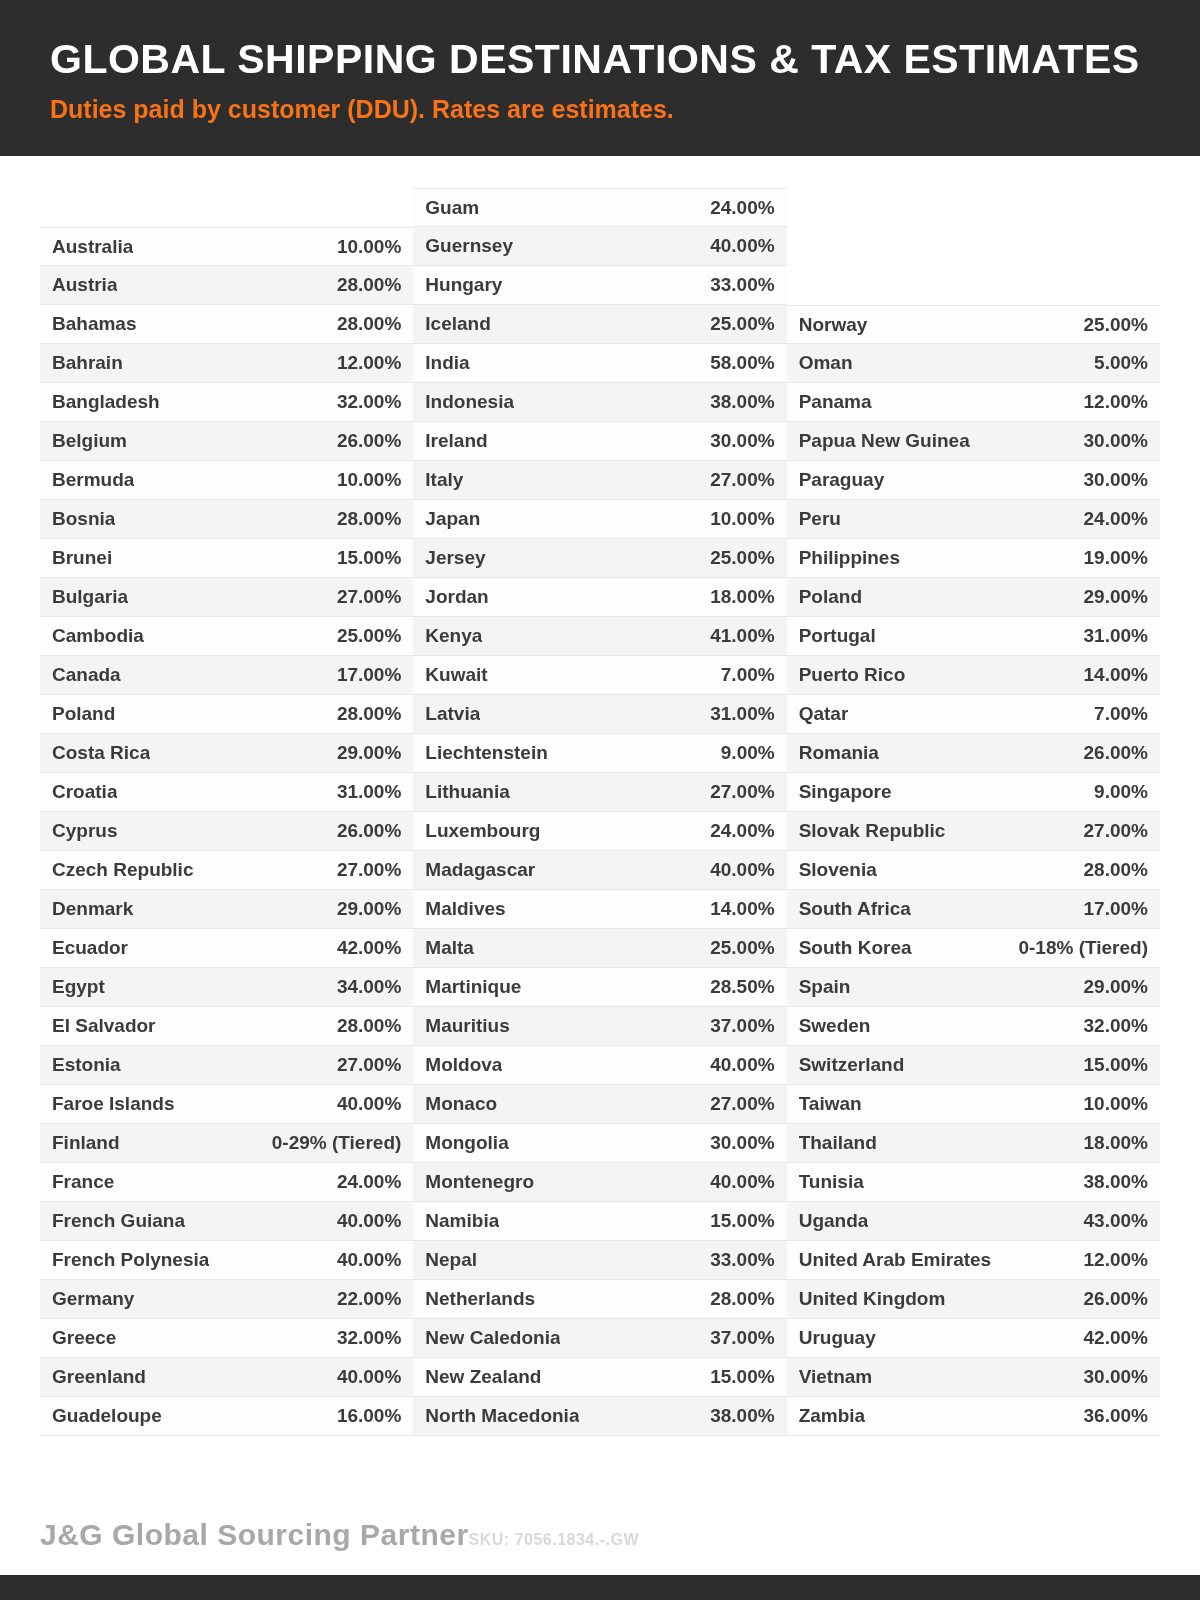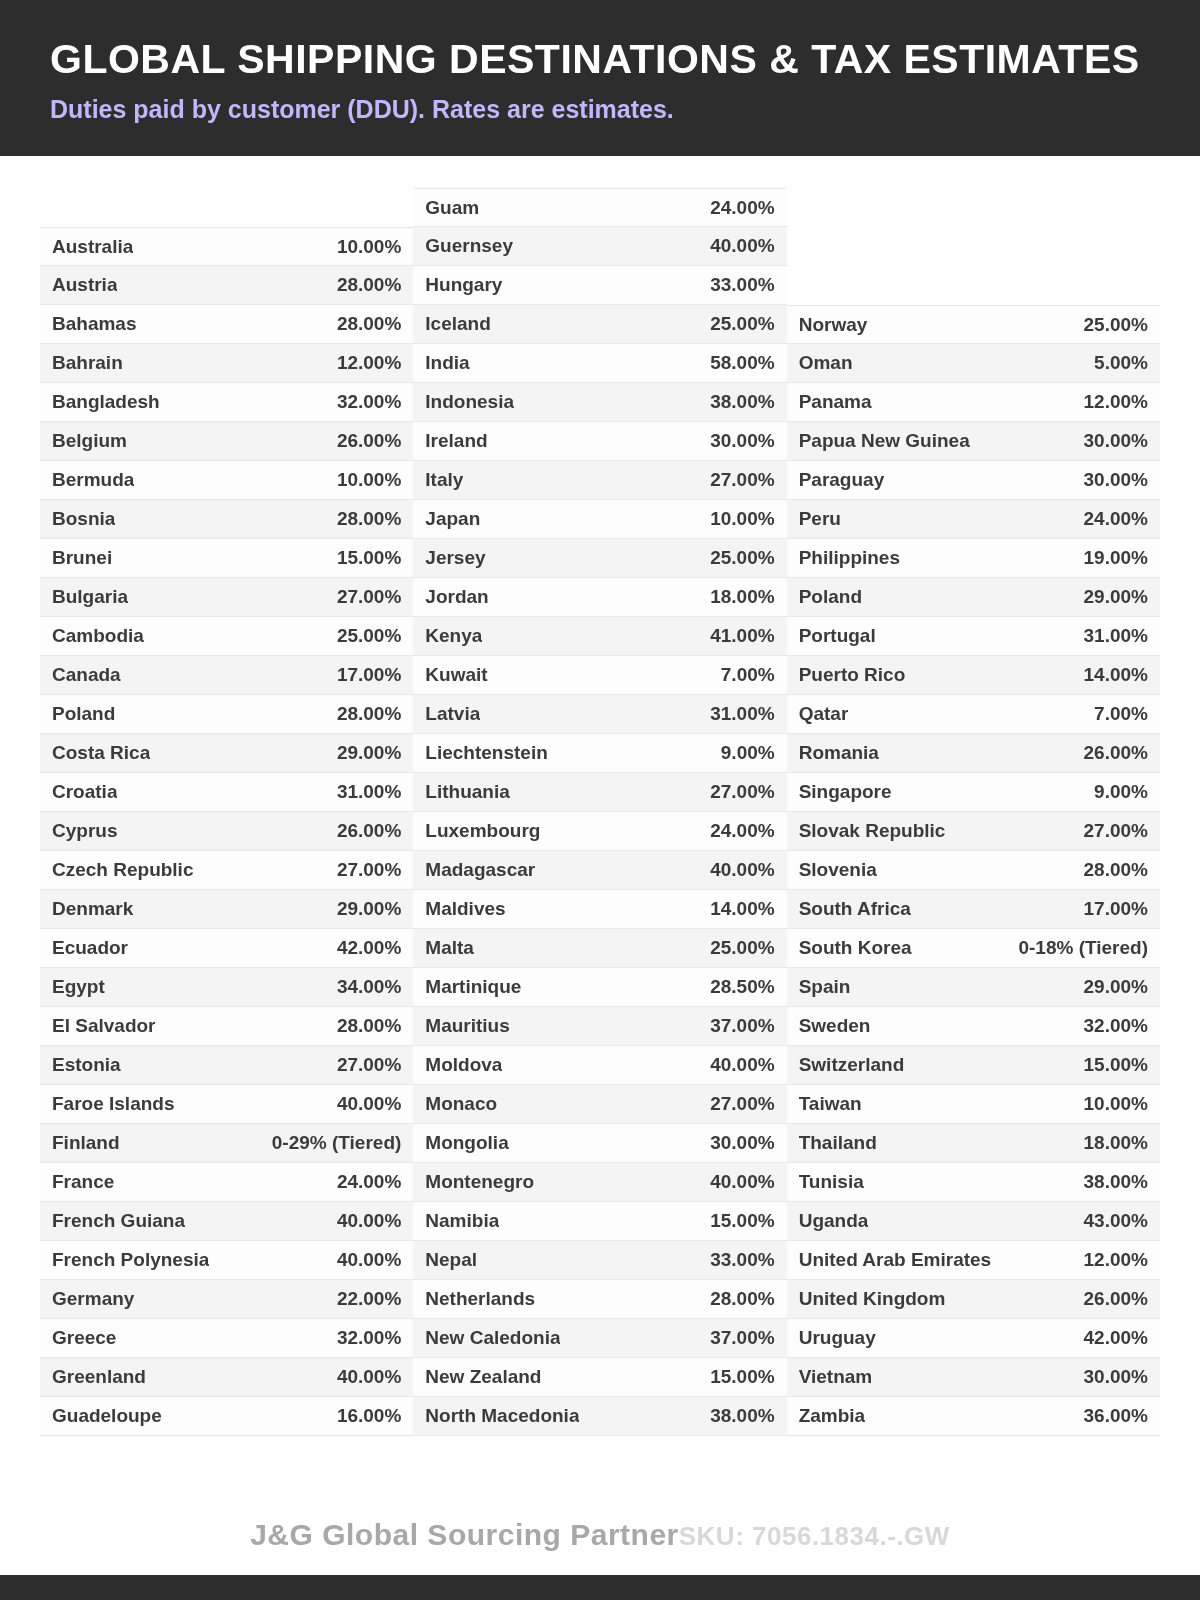--- a/index.html
+++ b/index.html
@@ -20,21 +20,21 @@
   }
   .header .title {
     font-size: 41px;
     font-weight: 800;
     letter-spacing: 0.5px;
     color: #ffffff;
   }
   .header .subtitle {
     font-size: 25px;
     font-weight: 700;
-    color: #c4b5fd;
+    color: #f97316;
     margin-top: 12px;
   }
   .columns {
     display: flex;
     margin: 32px 40px 0 40px;
     align-items: flex-end;
   }
   .col {
     flex: 1 1 0;
     min-width: 0;
@@ -64,31 +64,31 @@
     white-space: nowrap;
     text-align: right;
     margin-left: 8px;
   }
   .footer {
     position: absolute;
     left: 40px;
     right: 40px;
     bottom: 48px;
     display: flex;
-    justify-content: center;
+    justify-content: flex-start;
     align-items: baseline;
   }
   .brand {
     font-size: 30px;
     font-weight: 800;
     color: #a8a8a8;
     letter-spacing: 0.5px;
   }
   .sku {
-    font-size: 26px;
+    font-size: 16px;
     font-weight: 700;
     color: #d8d8d8;
     letter-spacing: 0.5px;
   }
   .bottom-bar {
     position: absolute;
     left: 0;
     bottom: 0;
     width: 100%;
     height: 25px;

